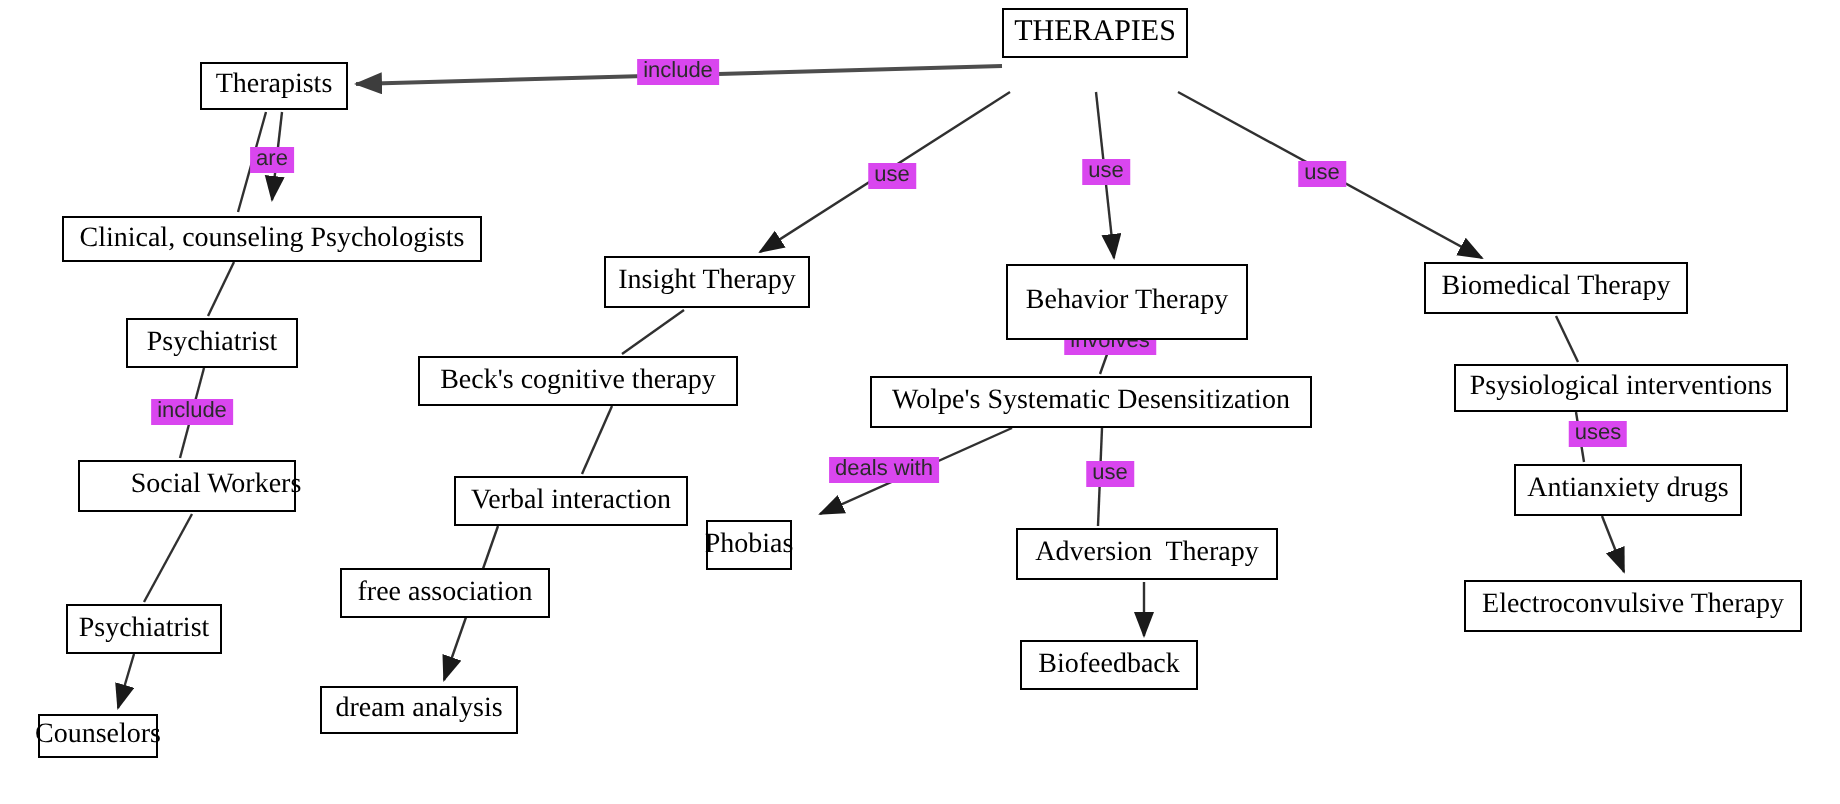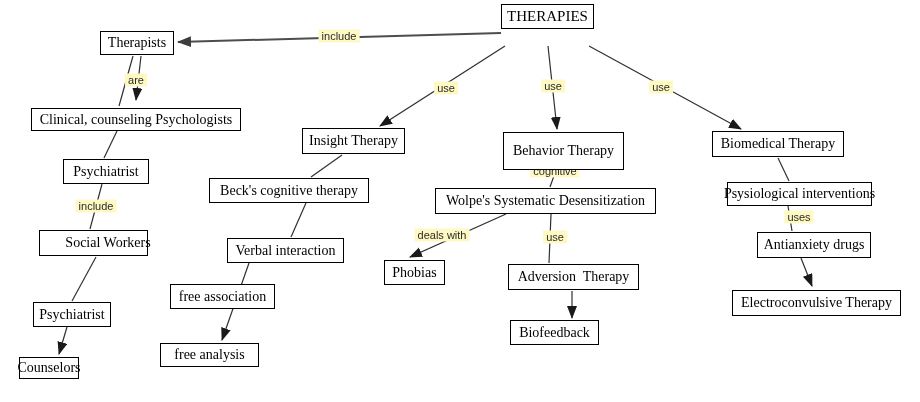--- a/index.html
+++ b/index.html
@@ -20,21 +20,21 @@
     display:flex;align-items:center;justify-content:center;
     font-size:14px;
     white-space:pre;
     line-height:1;
     z-index:2;
   }
   .node.title{font-size:15px;}
   .link-label{
     position:absolute;
     transform:translate(-50%,-50%);
-    background:#fef9c3;
+    background:#d946ef;
     color:#2b2b2b;
     font-family:"Liberation Sans", sans-serif;
     font-size:11px;
     line-height:1;
     padding:1px 3px;
     white-space:nowrap;
     z-index:1;
   }
 </style>
 </head>
@@ -87,40 +87,40 @@
 
     <line x1="801" y1="258" x2="812" y2="286" stroke="#303030" stroke-width="1.2" marker-end="url(#arr)"></line>
   </svg>
 
   <div class="link-label" style="left:339px;top:36px;">include</div>
   <div class="link-label" style="left:136px;top:80px;">are</div>
   <div class="link-label" style="left:96px;top:206px;">include</div>
   <div class="link-label" style="left:446px;top:88px;">use</div>
   <div class="link-label" style="left:553px;top:86px;">use</div>
   <div class="link-label" style="left:661px;top:87px;">use</div>
-  <div class="link-label" style="left:555px;top:171px;">cognitive</div>
+  <div class="link-label" style="left:555px;top:171px;">involves</div>
   <div class="link-label" style="left:442px;top:235px;">deals with</div>
   <div class="link-label" style="left:555px;top:237px;">use</div>
   <div class="link-label" style="left:799px;top:217px;">uses</div>
 
   <div class="node title" style="left:501px;top:4px;width:93px;height:25px;">THERAPIES</div>
   <div class="node" style="left:100px;top:31px;width:74px;height:24px;">Therapists</div>
   <div class="node" style="left:31px;top:108px;width:210px;height:23px;">Clinical, counseling Psychologists</div>
   <div class="node" style="left:63px;top:159px;width:86px;height:25px;">Psychiatrist</div>
   <div class="node" style="left:39px;top:230px;width:109px;height:26px;padding-left:29px;">Social Workers</div>
   <div class="node" style="left:33px;top:302px;width:78px;height:25px;">Psychiatrist</div>
   <div class="node" style="left:19px;top:357px;width:60px;height:22px;">Counselors</div>
   <div class="node" style="left:302px;top:128px;width:103px;height:26px;">Insight Therapy</div>
   <div class="node" style="left:209px;top:178px;width:160px;height:25px;">Beck's cognitive therapy</div>
   <div class="node" style="left:227px;top:238px;width:117px;height:25px;">Verbal interaction</div>
   <div class="node" style="left:170px;top:284px;width:105px;height:25px;">free association</div>
-  <div class="node" style="left:160px;top:343px;width:99px;height:24px;">free analysis</div>
+  <div class="node" style="left:160px;top:343px;width:99px;height:24px;">dream analysis</div>
   <div class="node" style="left:503px;top:132px;width:121px;height:38px;">Behavior Therapy</div>
   <div class="node" style="left:435px;top:188px;width:221px;height:26px;text-align:right;">Wolpe's Systematic Desensitization</div>
-  <div class="node" style="left:353px;top:260px;width:61px;height:25px;margin-left:31px;">Phobias</div>
+  <div class="node" style="left:353px;top:260px;width:43px;height:25px;">Phobias</div>
   <div class="node" style="left:508px;top:264px;width:131px;height:26px;">Adversion  Therapy</div>
   <div class="node" style="left:510px;top:320px;width:89px;height:25px;">Biofeedback</div>
   <div class="node" style="left:712px;top:131px;width:132px;height:26px;">Biomedical Therapy</div>
-  <div class="node" style="left:727px;top:182px;width:145px;height:24px;">Psysiological interventions</div>
+  <div class="node" style="left:727px;top:182px;width:167px;height:24px;">Psysiological interventions</div>
   <div class="node" style="left:757px;top:232px;width:114px;height:26px;">Antianxiety drugs</div>
   <div class="node" style="left:732px;top:290px;width:169px;height:26px;">Electroconvulsive Therapy</div>
 
 </div>
 
 </body></html>

